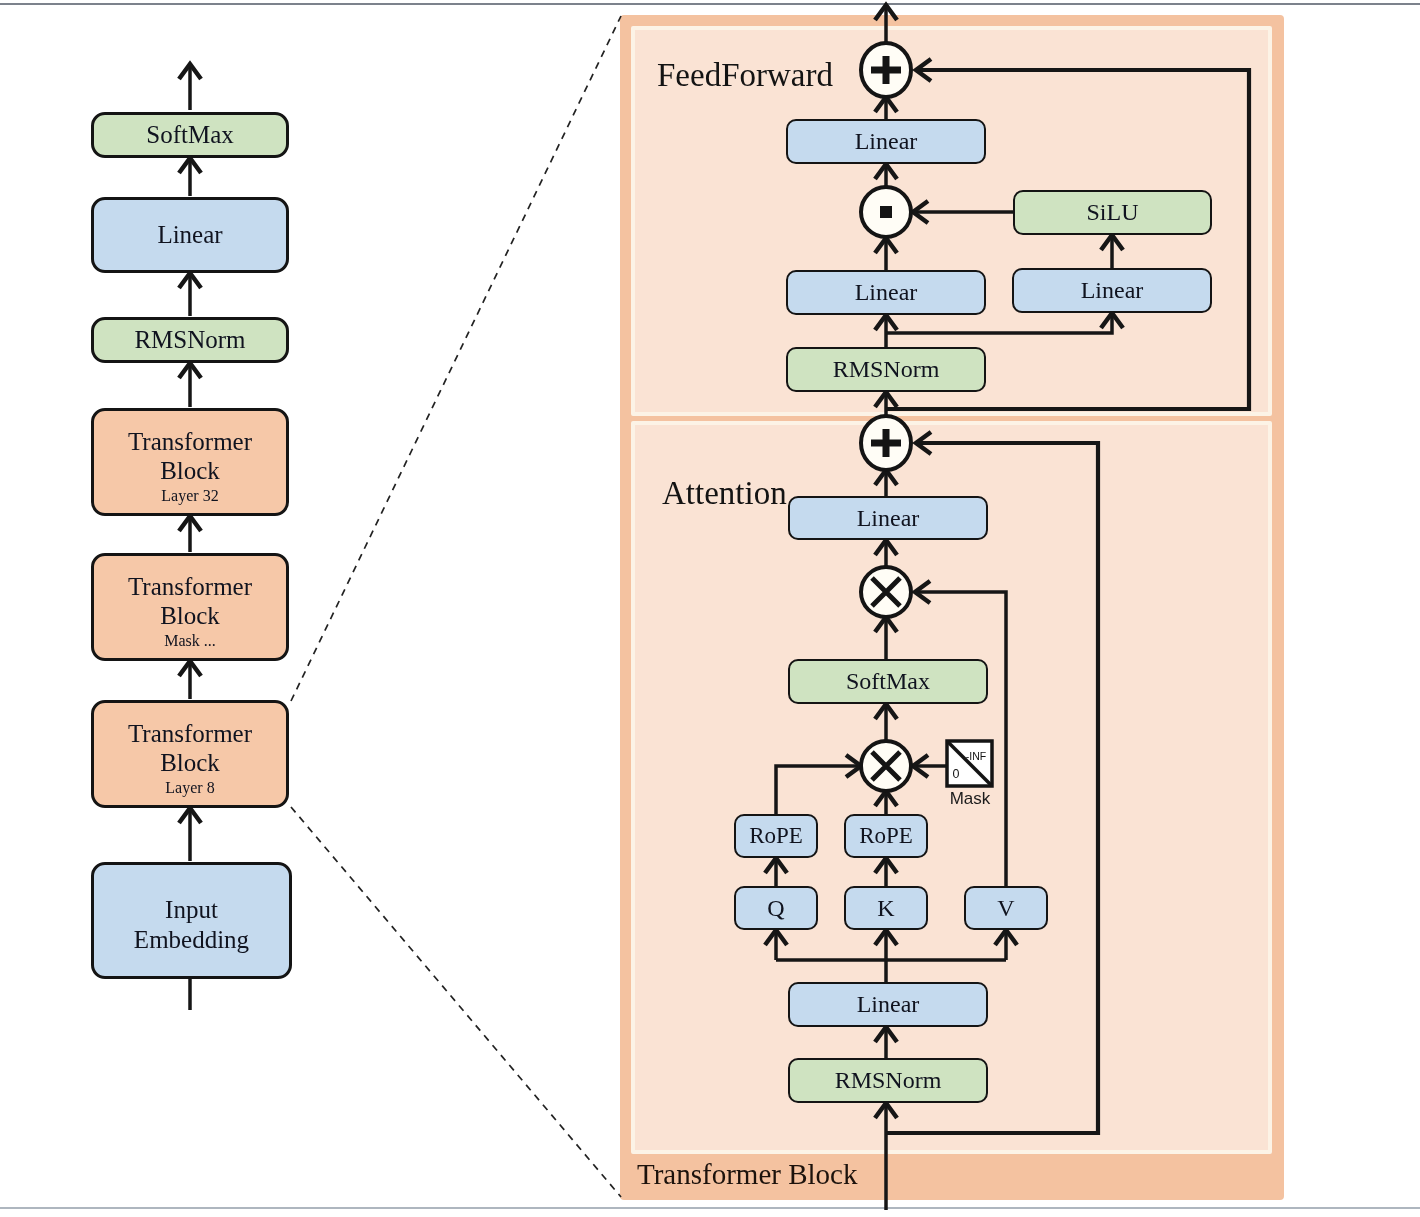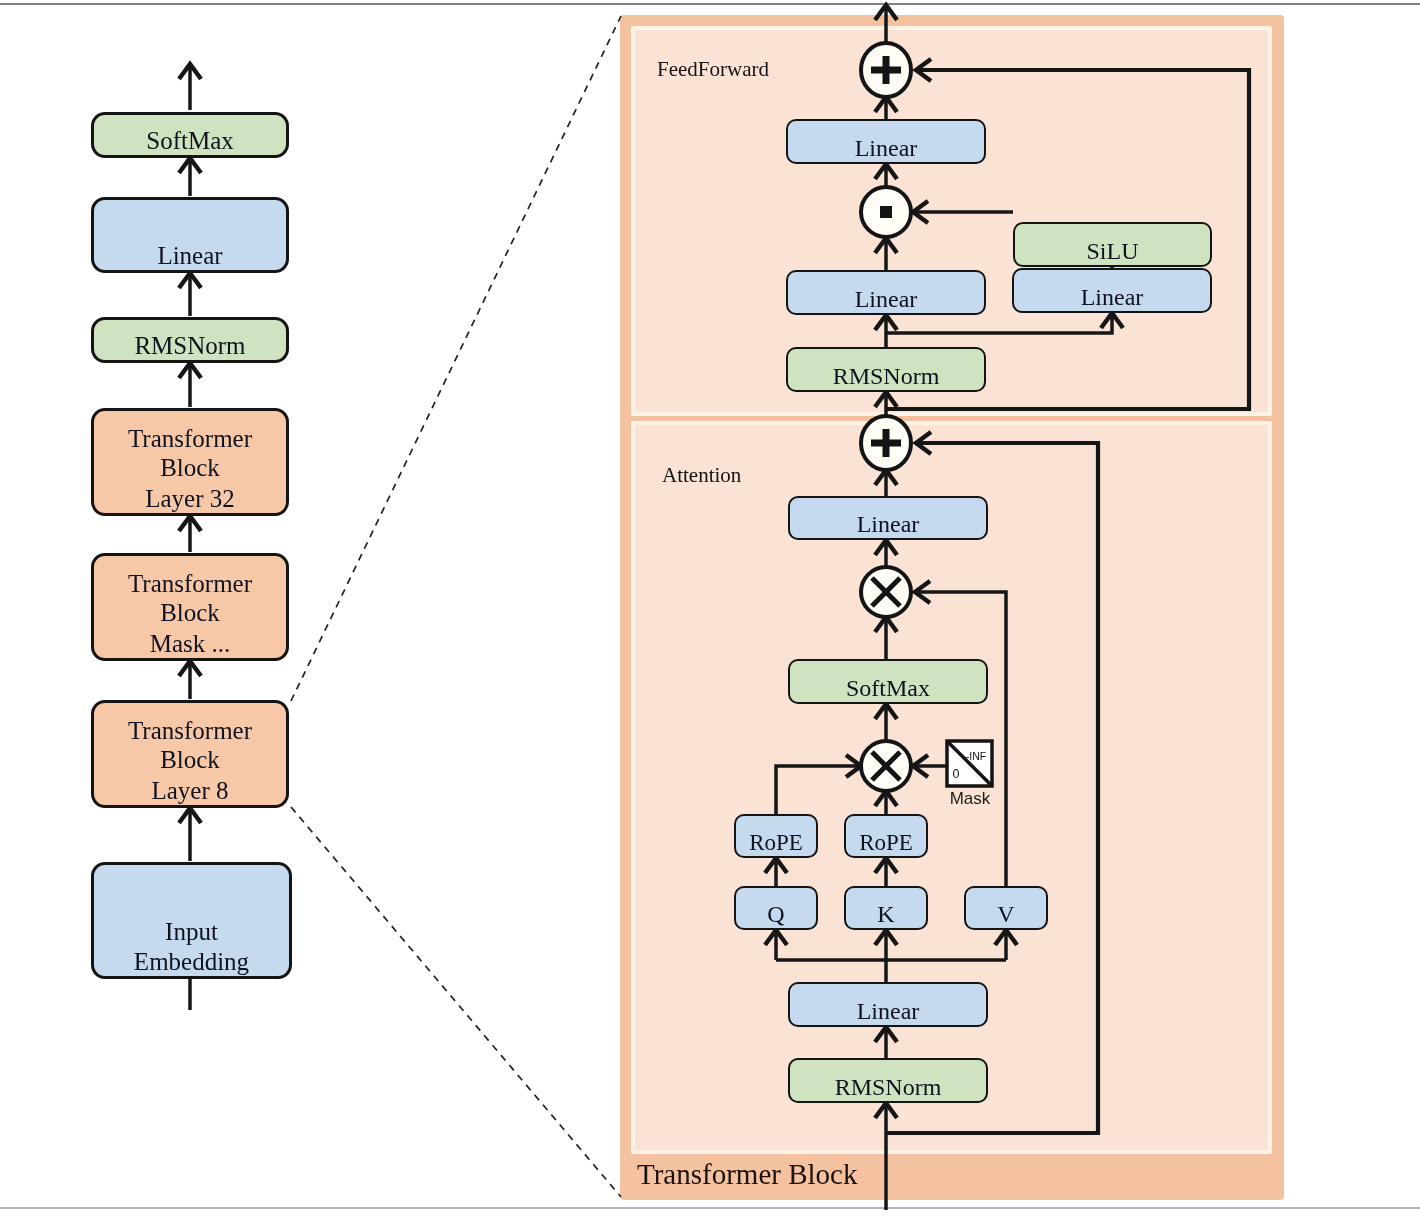--- a/index.html
+++ b/index.html
@@ -22,28 +22,28 @@
     background:var(--frame);border-radius:4px;}
   .inner-panel{position:absolute;box-sizing:border-box;background:var(--panel);
     border:4px solid var(--cream);border-radius:2px;}
   .inner-ff{left:631px;top:26px;width:641px;height:390px;}
   .inner-attn{left:631px;top:421px;width:641px;height:733px;}
 
   svg.wires{position:absolute;left:0;top:0;z-index:3;}
 
   .box{position:absolute;z-index:4;box-sizing:border-box;
     border:2.5px solid #141414;border-radius:10px;
-    display:flex;flex-direction:column;align-items:center;justify-content:flex-end;
+    display:flex;flex-direction:column;align-items:center;justify-content:center;
     text-align:center;line-height:1.18;font-size:24px;color:var(--ink);}
   .box.lc{border-width:3px;border-radius:14px;font-size:25px;}
   .green{background:var(--green);} .blue{background:var(--blue);} .orange{background:var(--orange);}
   .pre{white-space:pre-line;margin-top:8px;}
-  .sub{font-size:25px;margin-top:1px;}
-
-  .seclabel{position:absolute;z-index:5;font-size:21px;color:#131313;}
+  .sub{font-size:16px;margin-top:1px;}
+
+  .seclabel{position:absolute;z-index:5;font-size:33px;color:#131313;}
   .caption{position:absolute;z-index:5;font-size:29px;color:#1c120c;left:637px;top:1158px;}
 </style>
 </head>
 <body>
 
 <div class="screen">
 
   <div class="hairline top"></div>
   <div class="hairline bottom"></div>
 
@@ -196,28 +196,28 @@
 Block</span>
     <span class="sub">Layer 8</span>
     </div>
 
   <div class="box lc blue" style="left:91px;top:862px;width:201px;height:117px;">
     <span class="pre">Input
 Embedding</span>
     </div>
 
   <div class="seclabel" style="left:657px;top:57px;">FeedForward</div>
-  <div class="seclabel" style="left:662px;top:463px;">Attention</div>
+  <div class="seclabel" style="left:662px;top:475px;">Attention</div>
   <div class="caption">Transformer Block</div>
 
   <div class="box blue" style="left:786px;top:119px;width:200px;height:45px;">
     <span>Linear</span>
     </div>
 
-  <div class="box green" style="left:1013px;top:190px;width:199px;height:45px;margin-top:32px;">
+  <div class="box green" style="left:1013px;top:190px;width:199px;height:45px;">
     <span>SiLU</span>
     </div>
 
   <div class="box blue" style="left:786px;top:270px;width:200px;height:45px;">
     <span>Linear</span>
     </div>
 
   <div class="box blue" style="left:1012px;top:268px;width:200px;height:45px;">
     <span>Linear</span>
     </div>

